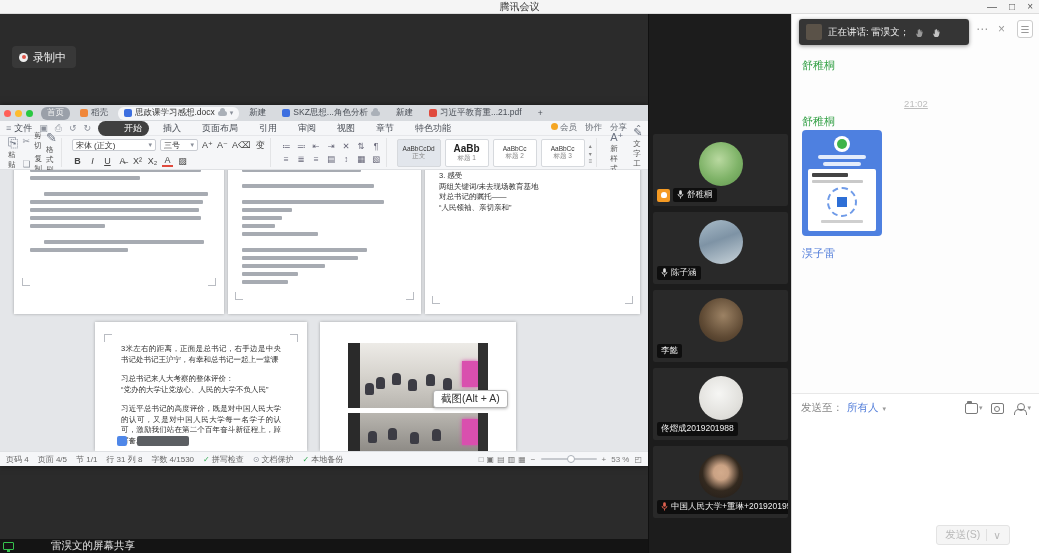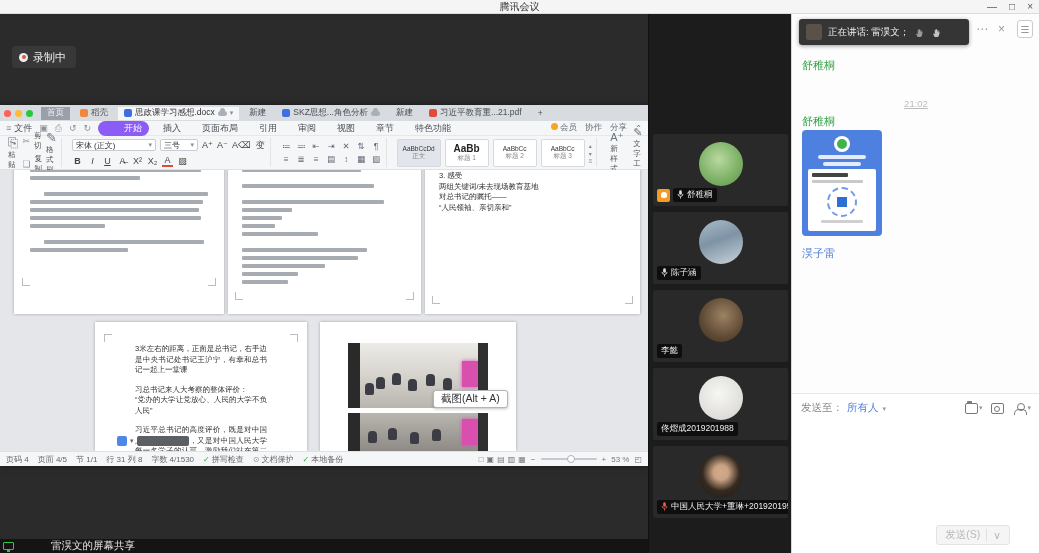--- a/index.html
+++ b/index.html
@@ -29,34 +29,34 @@
   .share-label .mon { width:11px; height:8px; border:1.5px solid #35c24d; border-radius:1px; position:relative; }
   .share-label .mon::after { content:""; position:absolute; left:2.5px; bottom:-3px; width:3px; height:2px; background:#35c24d; }
   .share-label span { color:#e8e8e8; font-size:10.5px;margin-left:33px; }
 
   
   .wps { position:absolute; left:0; top:91px; width:648px; height:361px; background:#f5f6f8; box-shadow:0 0 6px rgba(0,0,0,.5); font-family:"Liberation Sans","DejaVu Sans",sans-serif; }
   .wps-tabbar { height:16px; background:#d8dbdf; display:flex; align-items:center; padding:0 4px; gap:4px; }
   .lights { display:flex; gap:4px; margin-right:4px; }
   .lights i { width:7px; height:7px; border-radius:50%; display:block; }
   .lt-red{background:#ff5f57}.lt-yel{background:#febc2e}.lt-grn{background:#28c840}
-  .wtab { height:13px; display:flex; align-items:center; gap:3px; padding:0 6px; border-radius:0; font-size:8.5px; color:#4a4f57; white-space:nowrap; }
+  .wtab { height:13px; display:flex; align-items:center; gap:3px; padding:0 6px; border-radius:6px; font-size:8.5px; color:#4a4f57; white-space:nowrap; }
   .wtab.gray { background:#9aa0a9; color:#f0f0f0; }
   .wtab.active { background:#f5f6f8; color:#333; }
   .tab-ico { width:8px; height:8px; border-radius:2px; display:inline-block; }
   .ico-doc{background:#3d6fe0}.ico-docer{background:#f0873a}.ico-sheet{background:#3d6fe0}.ico-pdf{background:#e04a3d}
   .cloudico { width:9px; height:5px; background:#aab0b8; border-radius:4px; position:relative; display:inline-block; }
   .cloudico::before { content:""; position:absolute; left:2px; top:-3px; width:5px; height:5px; border-radius:50%; background:#aab0b8; }
   .caret { font-size:7px; color:#8a8f99; }
 
   .wps-menubar { height:15px; background:#f5f6f8; display:flex; align-items:center; padding:0 6px; gap:7px; border-bottom:1px solid #e6e7ea; font-size:9px; color:#4a4f57; }
   .menu-file { display:flex; align-items:center; gap:3px; }
   .mini-ico { color:#8a8f99; font-size:9px; }
   .menu-pill { padding:1px 7px; border-radius:8px; white-space:nowrap; }
-  .menu-pill.active { background:#8b5cf6; color:#fff;padding-left:26px; }
+  .menu-pill.active { background:#404040; color:#fff;padding-left:26px; }
   .menubar-right { margin-left:auto; display:flex; align-items:center; gap:8px; color:#6b7078; font-size:8.5px; }
   .orange-dot { width:7px; height:7px; border-radius:50%; background:#f5a623; display:inline-block; margin-right:2px; }
 
   .wps-toolbar { height:34px; background:#f5f6f8; border-bottom:1px solid #dfe1e4; display:flex; align-items:stretch; padding:2px 4px; gap:6px; }
   .tgroup { display:flex; align-items:center; gap:4px; padding:0 4px; border-right:1px solid #e3e4e6; }
   .tstack { display:flex; flex-direction:column; align-items:center; justify-content:center; font-size:7.5px; color:#555; gap:1px; }
   .tstack .big { font-size:13px; color:#6b7280; line-height:13px; }
   .tcol { display:flex; flex-direction:column; justify-content:center; gap:3px; font-size:7.5px; color:#555; }
   .trow { display:flex; align-items:center; gap:4px; }
   .sel { background:#fff; border:1px solid #c9ccd2; border-radius:2px; font-size:8px; color:#333; padding:0 3px; height:12px; display:flex; align-items:center; gap:4px; }
@@ -418,21 +418,21 @@
 
         <div class="page" style="left:425px; top:-16px; width:215px; height:160px; padding:12px 14px;">
           <div class="doc-text" style="margin-top:5px">3. 感受</div>
           <div class="doc-text">两组关键词/未去现场教育基地</div>
           <div class="doc-text">对总书记的嘱托——</div>
           <div class="doc-text">“人民领袖、亲切亲和”</div>
           <i class="crop bl" style="left:7px; bottom:10px;"></i>
             <i class="crop br" style="right:7px; bottom:10px;"></i>
         </div>
 
-        <div class="page" style="left:95px; top:152px; width:212px; height:129px; padding:22px 40px 0;">
+        <div class="page" style="left:95px; top:152px; width:212px; height:129px; padding:22px 26px 0;">
           <i class="crop bl" style="left:9px; top:12px; transform:rotate(90deg)"></i>
             <i class="crop br" style="right:9px; top:12px; transform:rotate(-90deg)"></i>
           <div class="doc-text">3米左右的距离，正面是总书记，右手边是中央书记处书记王沪宁，有幸和总书记一起上一堂课</div>
           <div class="doc-text" style="margin-top:9px">习总书记来人大考察的整体评价：</div>
           <div class="doc-text">“党办的大学让党放心、人民的大学不负人民”</div>
           <div class="doc-text" style="margin-top:9px">习近平总书记的高度评价，既是对中国人民大学的认可，又是对中国人民大学每一名学子的认可，激励我们站在第二个百年奋斗新征程上，踔厉奋发、勇毅前行</div>
         </div>
 
         <div class="page" style="left:320px; top:152px; width:196px; height:129px;">
           <div class="photo" style="top:21px; height:65px;">

